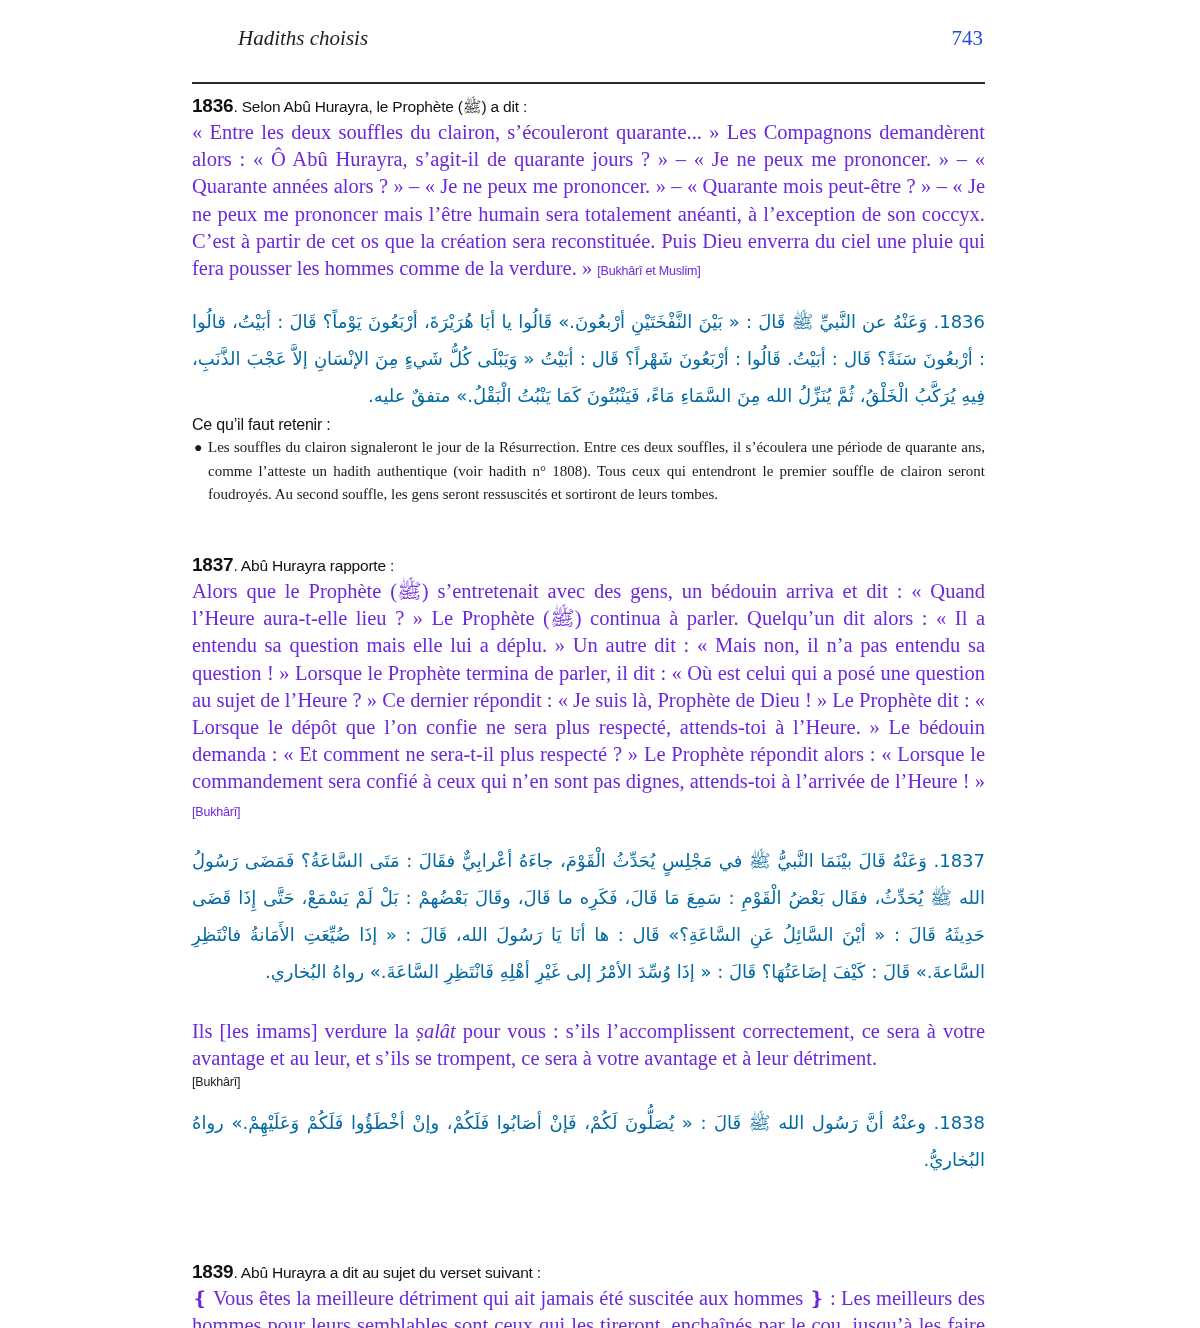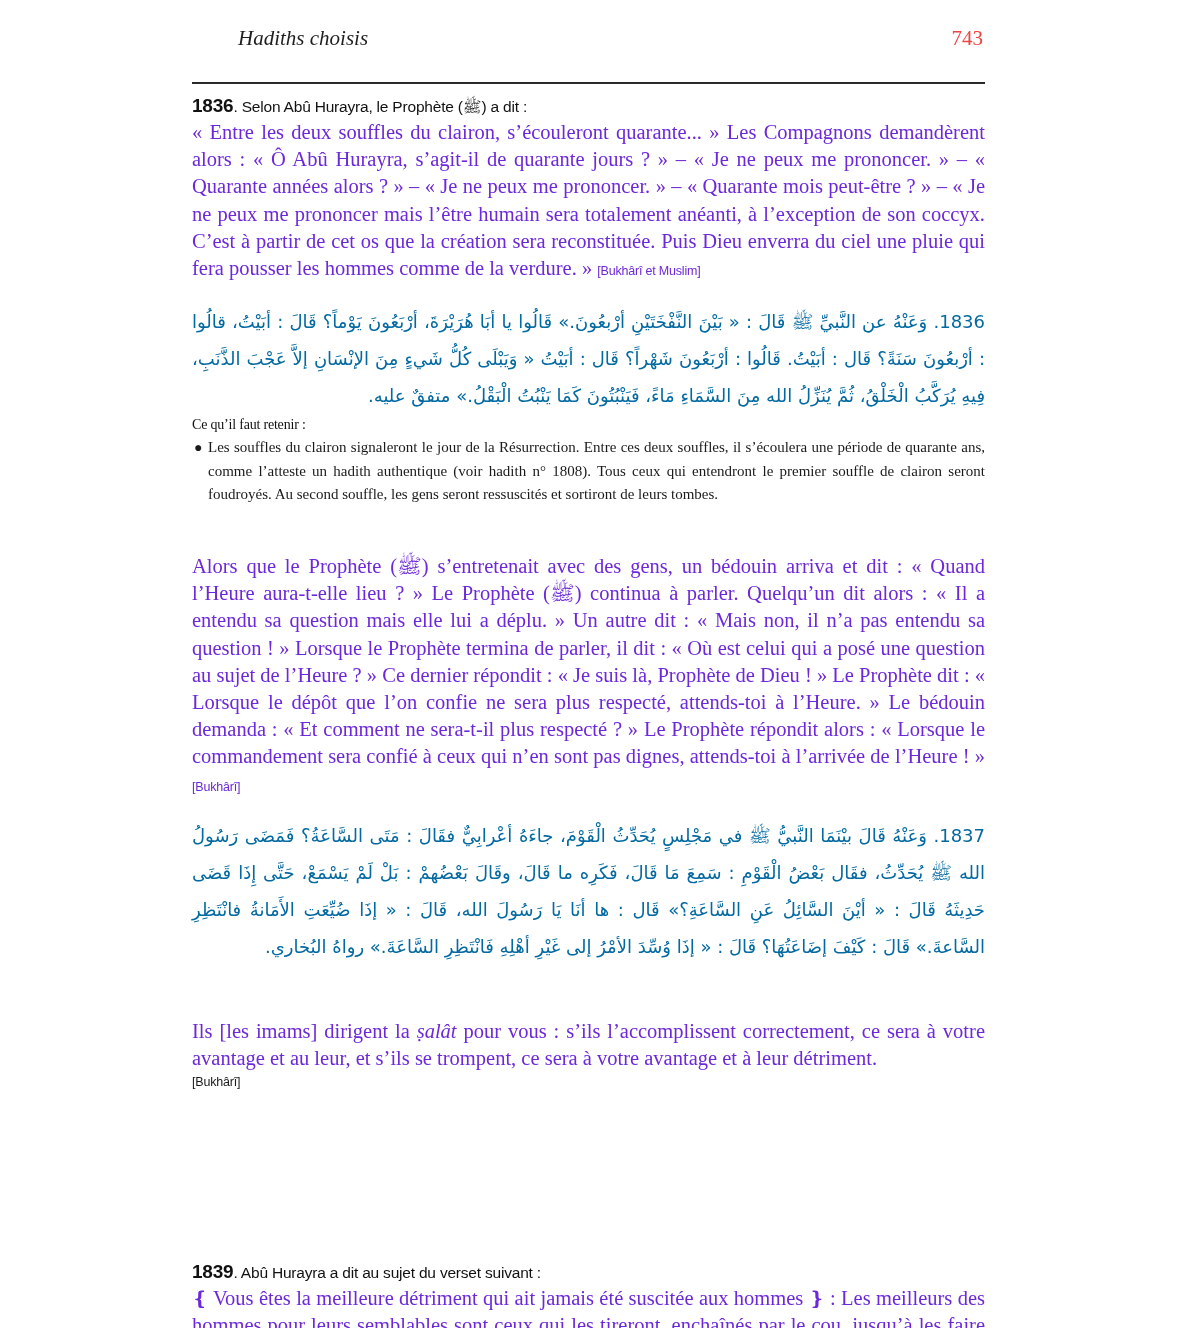--- a/index.html
+++ b/index.html
@@ -1,30 +1,30 @@
 <!DOCTYPE html>
 <html><head>
 <meta charset="utf-8">
 <style>
   html, body { margin: 0; padding: 0; background: #ffffff; }
   body { width: 1200px; height: 1328px; position: relative; overflow: hidden; color: #1a1a1a; }
   .page { position: absolute; left: 192px; top: 0; width: 793px; }
   .running-head { position: absolute; top: 26px; left: 0; width: 793px; height: 30px; }
   .running-title { position: absolute; left: 2px; top: 0; font-family: "Liberation Serif", serif; font-style: italic; font-size: 21px; color: #1e1e1e; margin-left: 44px; }
-  .page-number { position: absolute; right: 2px; top: 0; font-family: "Liberation Serif", serif; font-size: 21px; color: #ef4444; }
+  .page-number { position: absolute; right: 2px; top: 0; font-family: "Liberation Serif", serif; font-size: 21px; color: #1d4ed8; }
   .head-rule { position: absolute; left: 0; top: 56px; width: 793px; height: 2px; background: #2a2a2a; }
 
   .entry { position: absolute; left: 0; width: 793px; }
   .entry-head { font-family: "Liberation Sans", sans-serif; font-size: 15.5px; line-height: 24px; color: #111; letter-spacing: -0.2px; }
   .entry-num { font-weight: bold; font-size: 19px; }
   .fr { font-family: "Liberation Serif", serif; font-size: 20.5px; line-height: 27.2px; text-align: justify; color: #6d28d9; margin: 0; }
   .src { font-family: "Liberation Sans", sans-serif; font-size: 12.5px; letter-spacing: -0.2px; }
   .ar { font-family: "DejaVu Sans", sans-serif; direction: rtl; text-align: justify; text-align-last: right; font-size: 18px; line-height: 37px; color: #0369a1; margin: 0; }
   .ar .ar-num { direction: ltr; unicode-bidi: isolate; }
-  .retain-title { font-family: Liberation Serif, serif; font-size: 14px; color: #111; margin-top: 2px; line-height: 18px; letter-spacing: -0.2px; }
+  .retain-title { font-family: Liberation Sans, sans-serif; font-size: 16px; color: #111; margin-top: 2px; line-height: 18px; letter-spacing: -0.2px; }
   .retain-list { list-style: none; margin: 2px 0 0 0; padding: 0; }
   .retain-item { position: relative; padding-left: 16px; font-family: "Liberation Serif", serif; font-size: 15px; line-height: 23.5px; text-align: justify; color: #1a1a1a; }
   .bullet { position: absolute; left: 2px; top: 0; font-size: 14px; }
   .quran-bracket { font-size: 19px; }
   .translit { font-style: italic; }
 </style>
 </head>
 <body>
 
 <div class="page">
@@ -41,27 +41,31 @@
     </div>
     <p class="fr"><span>« Entre les deux souffles du clairon, s’écouleront quarante... » Les Compagnons demandèrent alors : « Ô Abû Hurayra, s’agit-il de quarante jours ? » – « Je ne peux me prononcer. » – « Quarante années alors ? » – « Je ne peux me prononcer. » – « Quarante mois peut-être ? » – « Je ne peux me prononcer mais l’être humain sera totalement anéanti, à l’exception de son coccyx. C’est à partir de cet os que la création sera reconstituée. Puis Dieu enverra du ciel une pluie qui fera pousser les hommes comme de la verdure. »</span> <span class="src">[Bukhârî et Muslim]</span></p>
     <p class="ar" style="margin-top:18px;"><span class="ar-num">1836</span><span>. وَعَنْهُ عن النَّبيِّ ﷺ قَالَ : « بَيْنَ النَّفْخَتَيْنِ أرْبعُونَ.» قَالُوا يا أبَا هُرَيْرَةَ، أرْبَعُونَ يَوْماً؟ قَالَ : أبَيْتُ، قالُوا : أرْبعُونَ سَنَةً؟ قَال : أبَيْتُ. قَالُوا : أرْبَعُونَ شَهْراً؟ قَال : أبَيْتُ « وَيَبْلَى كُلُّ شَيءٍ مِنَ الإنْسَانِ إلاَّ عَجْبَ الذَّنَبِ، فِيهِ يُرَكَّبُ الْخَلْقُ، ثُمَّ يُنَزِّلُ الله مِنَ السَّمَاءِ مَاءً، فَيَنْبُتُونَ كَمَا يَنْبُتُ الْبَقْلُ.» متفقٌ عليه.</span></p>
     <div class="retain-title">Ce qu’il faut retenir :</div>
     <ul class="retain-list">
       <li class="retain-item"><span class="bullet">●</span><span>Les souffles du clairon signaleront le jour de la Résurrection. Entre ces deux souffles, il s’écoulera une période de quarante ans, comme l’atteste un hadith authentique (voir hadith n° 1808). Tous ceux qui entendront le premier souffle de clairon seront foudroyés. Au second souffle, les gens seront ressuscités et sortiront de leurs tombes.</span></li>
     </ul>
   </div>
 
   <div class="entry" style="top:553px;">
+    <div class="entry-head">
+      <span class="entry-num">1837</span><span>. Abû Hurayra rapporte :</span>
+    </div>
     <p class="fr"><span>Alors que le Prophète (ﷺ) s’entretenait avec des gens, un bédouin arriva et dit : « Quand l’Heure aura-t-elle lieu ? » Le Prophète (ﷺ) continua à parler. Quelqu’un dit alors : « Il a entendu sa question mais elle lui a déplu. » Un autre dit : « Mais non, il n’a pas entendu sa question ! » Lorsque le Prophète termina de parler, il dit : « Où est celui qui a posé une question au sujet de l’Heure ? » Ce dernier répondit : « Je suis là, Prophète de Dieu ! » Le Prophète dit : « Lorsque le dépôt que l’on confie ne sera plus respecté, attends-toi à l’Heure. » Le bédouin demanda : « Et comment ne sera-t-il plus respecté ? » Le Prophète répondit alors : « Lorsque le commandement sera confié à ceux qui n’en sont pas dignes, attends-toi à l’arrivée de l’Heure ! »</span> <span class="src">[Bukhârî]</span></p>
     <p class="ar" style="margin-top:16px;"><span class="ar-num">1837</span><span>. وَعَنْهُ قَالَ بيْنَمَا النَّبيُّ ﷺ في مَجْلِسٍ يُحَدِّثُ الْقَوْمَ، جاءَهُ أعْرابِيٌّ فقَالَ : مَتَى السَّاعَةُ؟ فَمَضَى رَسُولُ الله ﷺ يُحَدِّثُ، فقَال بَعْضُ الْقَوْمِ : سَمِعَ مَا قَالَ، فَكَرِه ما قَالَ، وقَالَ بَعْضُهمْ : بَلْ لَمْ يَسْمَعْ، حَتَّى إِذَا قَضَى حَدِيثَهُ قَالَ : « أيْنَ السَّائِلُ عَنِ السَّاعَةِ؟» قَال : ها أنَا يَا رَسُولَ الله، قَالَ : « إذَا ضُيِّعَتِ الأَمَانةُ فانْتَظِرِ السَّاعةَ.» قَالَ : كَيْفَ إضَاعَتُهَا؟ قَالَ : « إذَا وُسِّدَ الأمْرُ إلى غَيْرِ أهْلِهِ فَانْتَظِرِ السَّاعَةَ.» رواهُ البُخاري.</span></p>
   </div>
 
   <div class="entry" style="top:1018px;">
-    <p class="fr"><span>Ils [les imams] dirigent la </span><span class="translit">ṣalât</span><span> pour vous : s’ils l’accomplissent correctement, ce sera à votre avantage et au leur, et s’ils se trompent, ce sera à votre avantage et à leur détriment.</span></p>
+    <p class="fr"><span>Ils [les imams] verdure la </span><span class="translit">ṣalât</span><span> pour vous : s’ils l’accomplissent correctement, ce sera à votre avantage et au leur, et s’ils se trompent, ce sera à votre avantage et à leur détriment.</span></p>
     <div class="src" style="line-height:20px;">[Bukhârî]</div>
+    <p class="ar" style="margin-top:12px;"><span class="ar-num">1838</span><span>. وعنْهُ أنَّ رَسُول الله ﷺ قَالَ : « يُصَلُّونَ لَكُمْ، فَإنْ أصَابُوا فَلَكُمْ، وإنْ أخْطَؤُوا فَلَكُمْ وَعَلَيْهِمْ.» رواهُ البُخاريُّ.</span></p>
   </div>
 
   <div class="entry" style="top:1260px;">
     <div class="entry-head">
       <span class="entry-num">1839</span><span>. Abû Hurayra a dit au sujet du verset suivant :</span>
     </div>
     <p class="fr"><span class="quran-bracket">❴</span><span> Vous êtes la meilleure détriment qui ait jamais été suscitée aux hommes </span><span class="quran-bracket">❵</span><span> : Les meilleurs des hommes pour leurs semblables sont ceux qui les tireront, enchaînés par le cou, jusqu’à les faire adhérer à l’islam.</span> <span class="src">[Bukhârî]</span></p>
   </div>
 
 </div>

